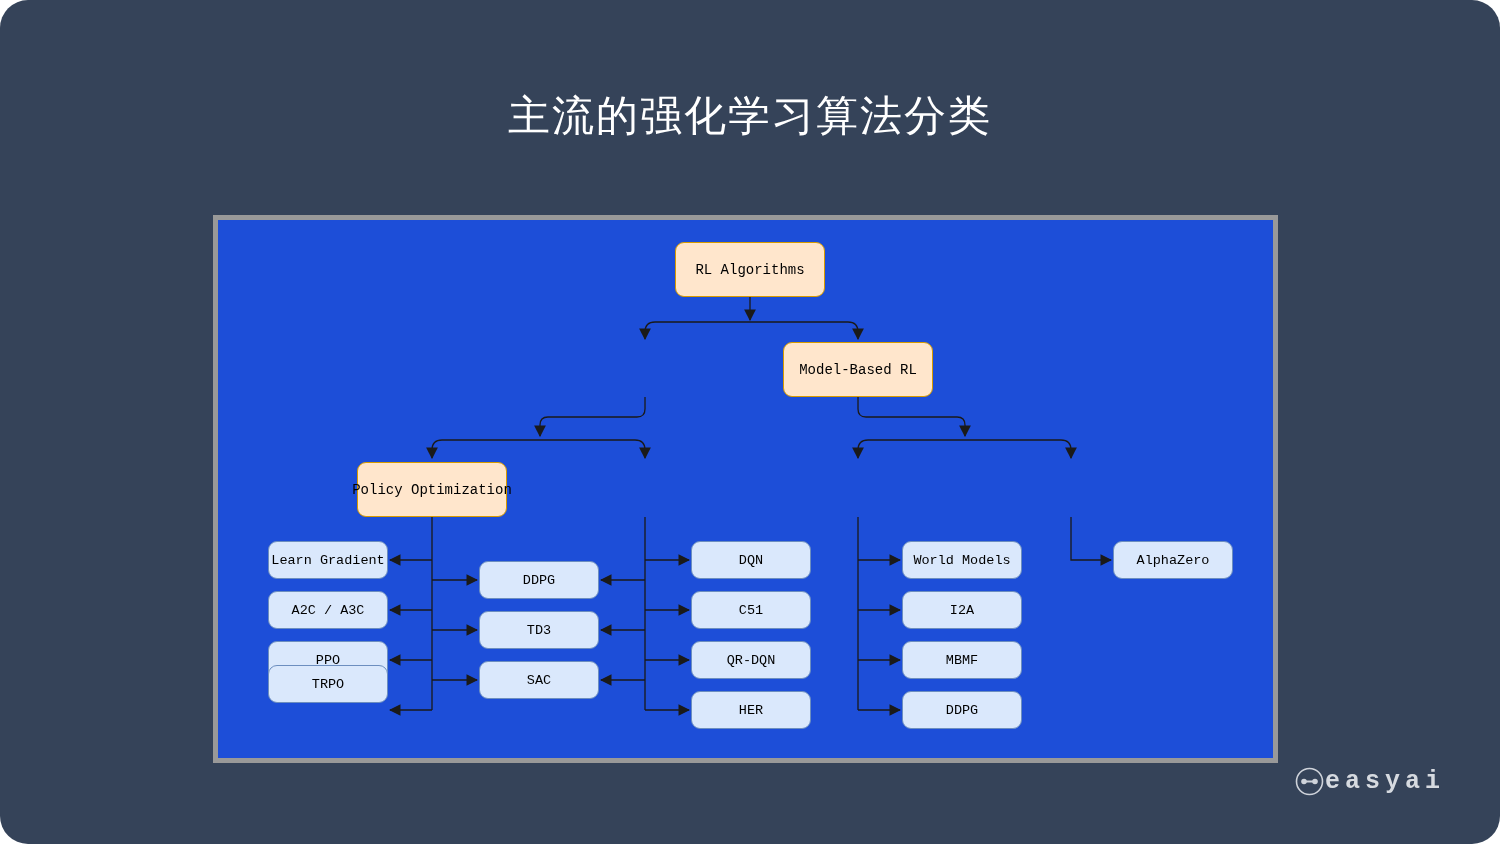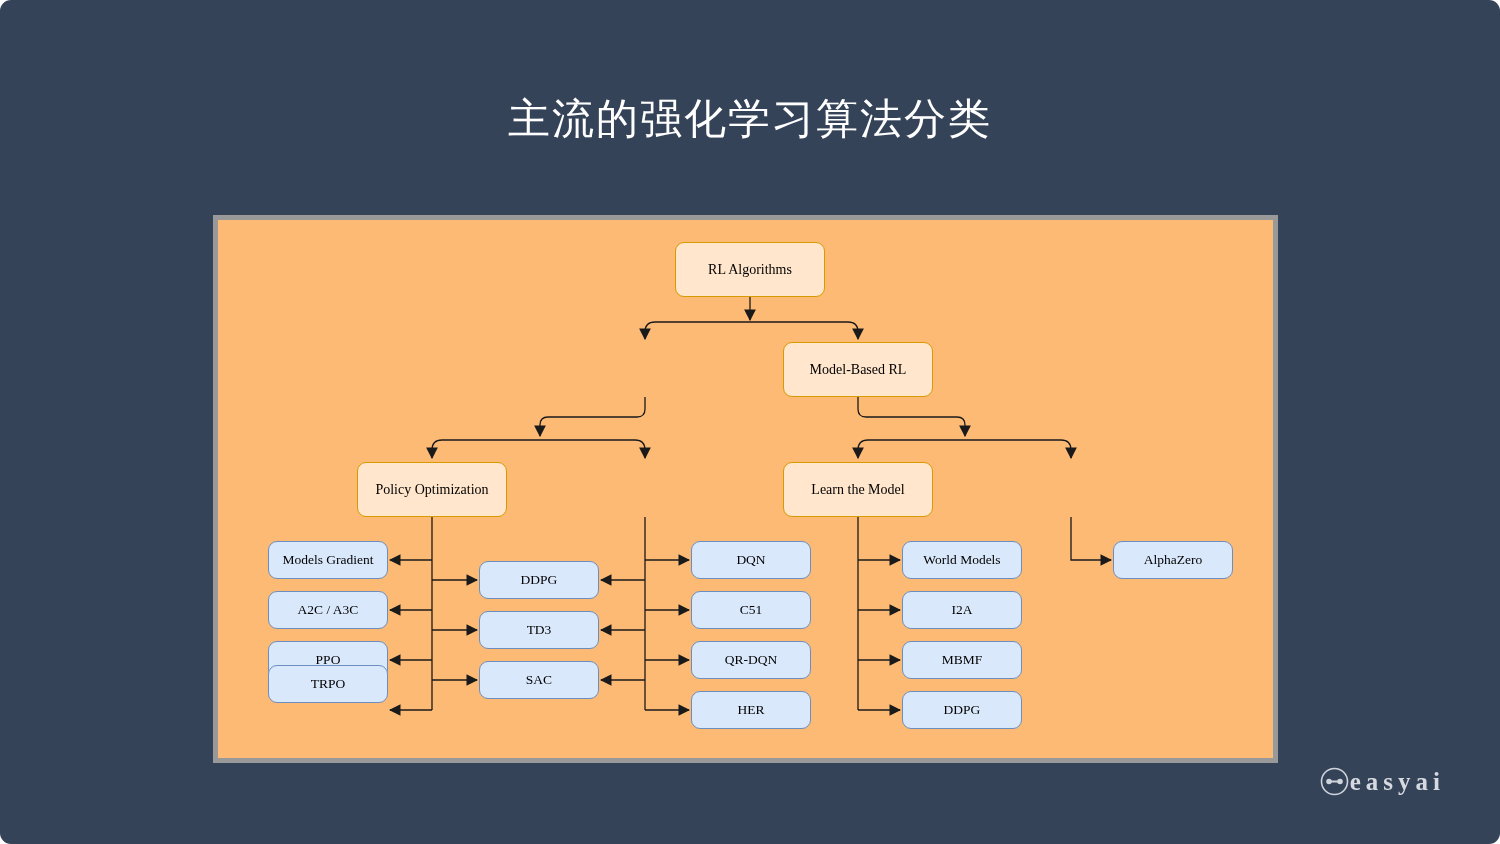--- a/index.html
+++ b/index.html
@@ -1,28 +1,28 @@
 <!DOCTYPE html>
 <html><head>
 <meta charset="utf-8">
 <style>
   html,body{margin:0;padding:0;background:#ffffff;}
   .stage{
     position:relative;width:1500px;height:844px;background:#354359;
-    border-radius:11px;overflow:hidden;
-    font-family:Liberation Serif, serif;
+    border-radius:28px;overflow:hidden;
+    font-family:Liberation Mono, monospace;
   }
   .slide-title{
     position:absolute;top:96px;left:0;width:100%;
     text-align:center;color:#ffffff;font-size:42px;font-weight:400;
     letter-spacing:2px;line-height:1.1;
   }
   .panel{
     position:absolute;left:213px;top:215px;width:1065px;height:548px;
-    box-sizing:border-box;border:5px solid #999999;background:#fdba74;
+    box-sizing:border-box;border:5px solid #999999;background:#1d4ed8;
   }
   .canvas{position:absolute;left:0;top:0;width:1055px;height:538px;}
   .connectors{position:absolute;left:0;top:0;width:1055px;height:538px;}
   .node{
     position:absolute;display:flex;align-items:center;justify-content:center;
     box-sizing:border-box;border-radius:9px;font-size:13.5px;color:#000000;
     white-space:nowrap;text-align:center;
   }
   .cat{
     height:55px;background:#FFE6CC;border:1px solid #D79B00;font-size:14px;
@@ -87,23 +87,22 @@
         <path class="c" d="M640,390 H682" marker-end="url(#arr)"></path>
         <path class="c" d="M640,440 H682" marker-end="url(#arr)"></path>
         <path class="c" d="M640,490 H682" marker-end="url(#arr)"></path>
 
         <path class="c" d="M853,297 V340 H893" marker-end="url(#arr)"></path>
       </svg>
 
       <div class="node cat" style="left:457px;top:22px;width:150px">RL Algorithms</div>
       <div class="node cat" style="left:565px;top:122px;width:150px">Model-Based RL</div>
       <div class="node cat" style="left:139px;top:242px;width:150px">Policy Optimization</div>
-      <div class="node cat" style="left:565px;top:242px;width:150px">Learn the Model</div>
 
-      <div class="node leaf" style="left:50px;top:321px">Models Gradient</div>
+      <div class="node leaf" style="left:50px;top:321px">Learn Gradient</div>
       <div class="node leaf" style="left:50px;top:371px">A2C / A3C</div>
       <div class="node leaf" style="left:50px;top:421px">PPO</div>
       <div class="node leaf" style="left:50px;top:445px">TRPO</div>
 
       <div class="node leaf" style="left:261px;top:341px">DDPG</div>
       <div class="node leaf" style="left:261px;top:391px">TD3</div>
       <div class="node leaf" style="left:261px;top:441px">SAC</div>
 
       <div class="node leaf" style="left:473px;top:321px">DQN</div>
       <div class="node leaf" style="left:473px;top:371px">C51</div>

